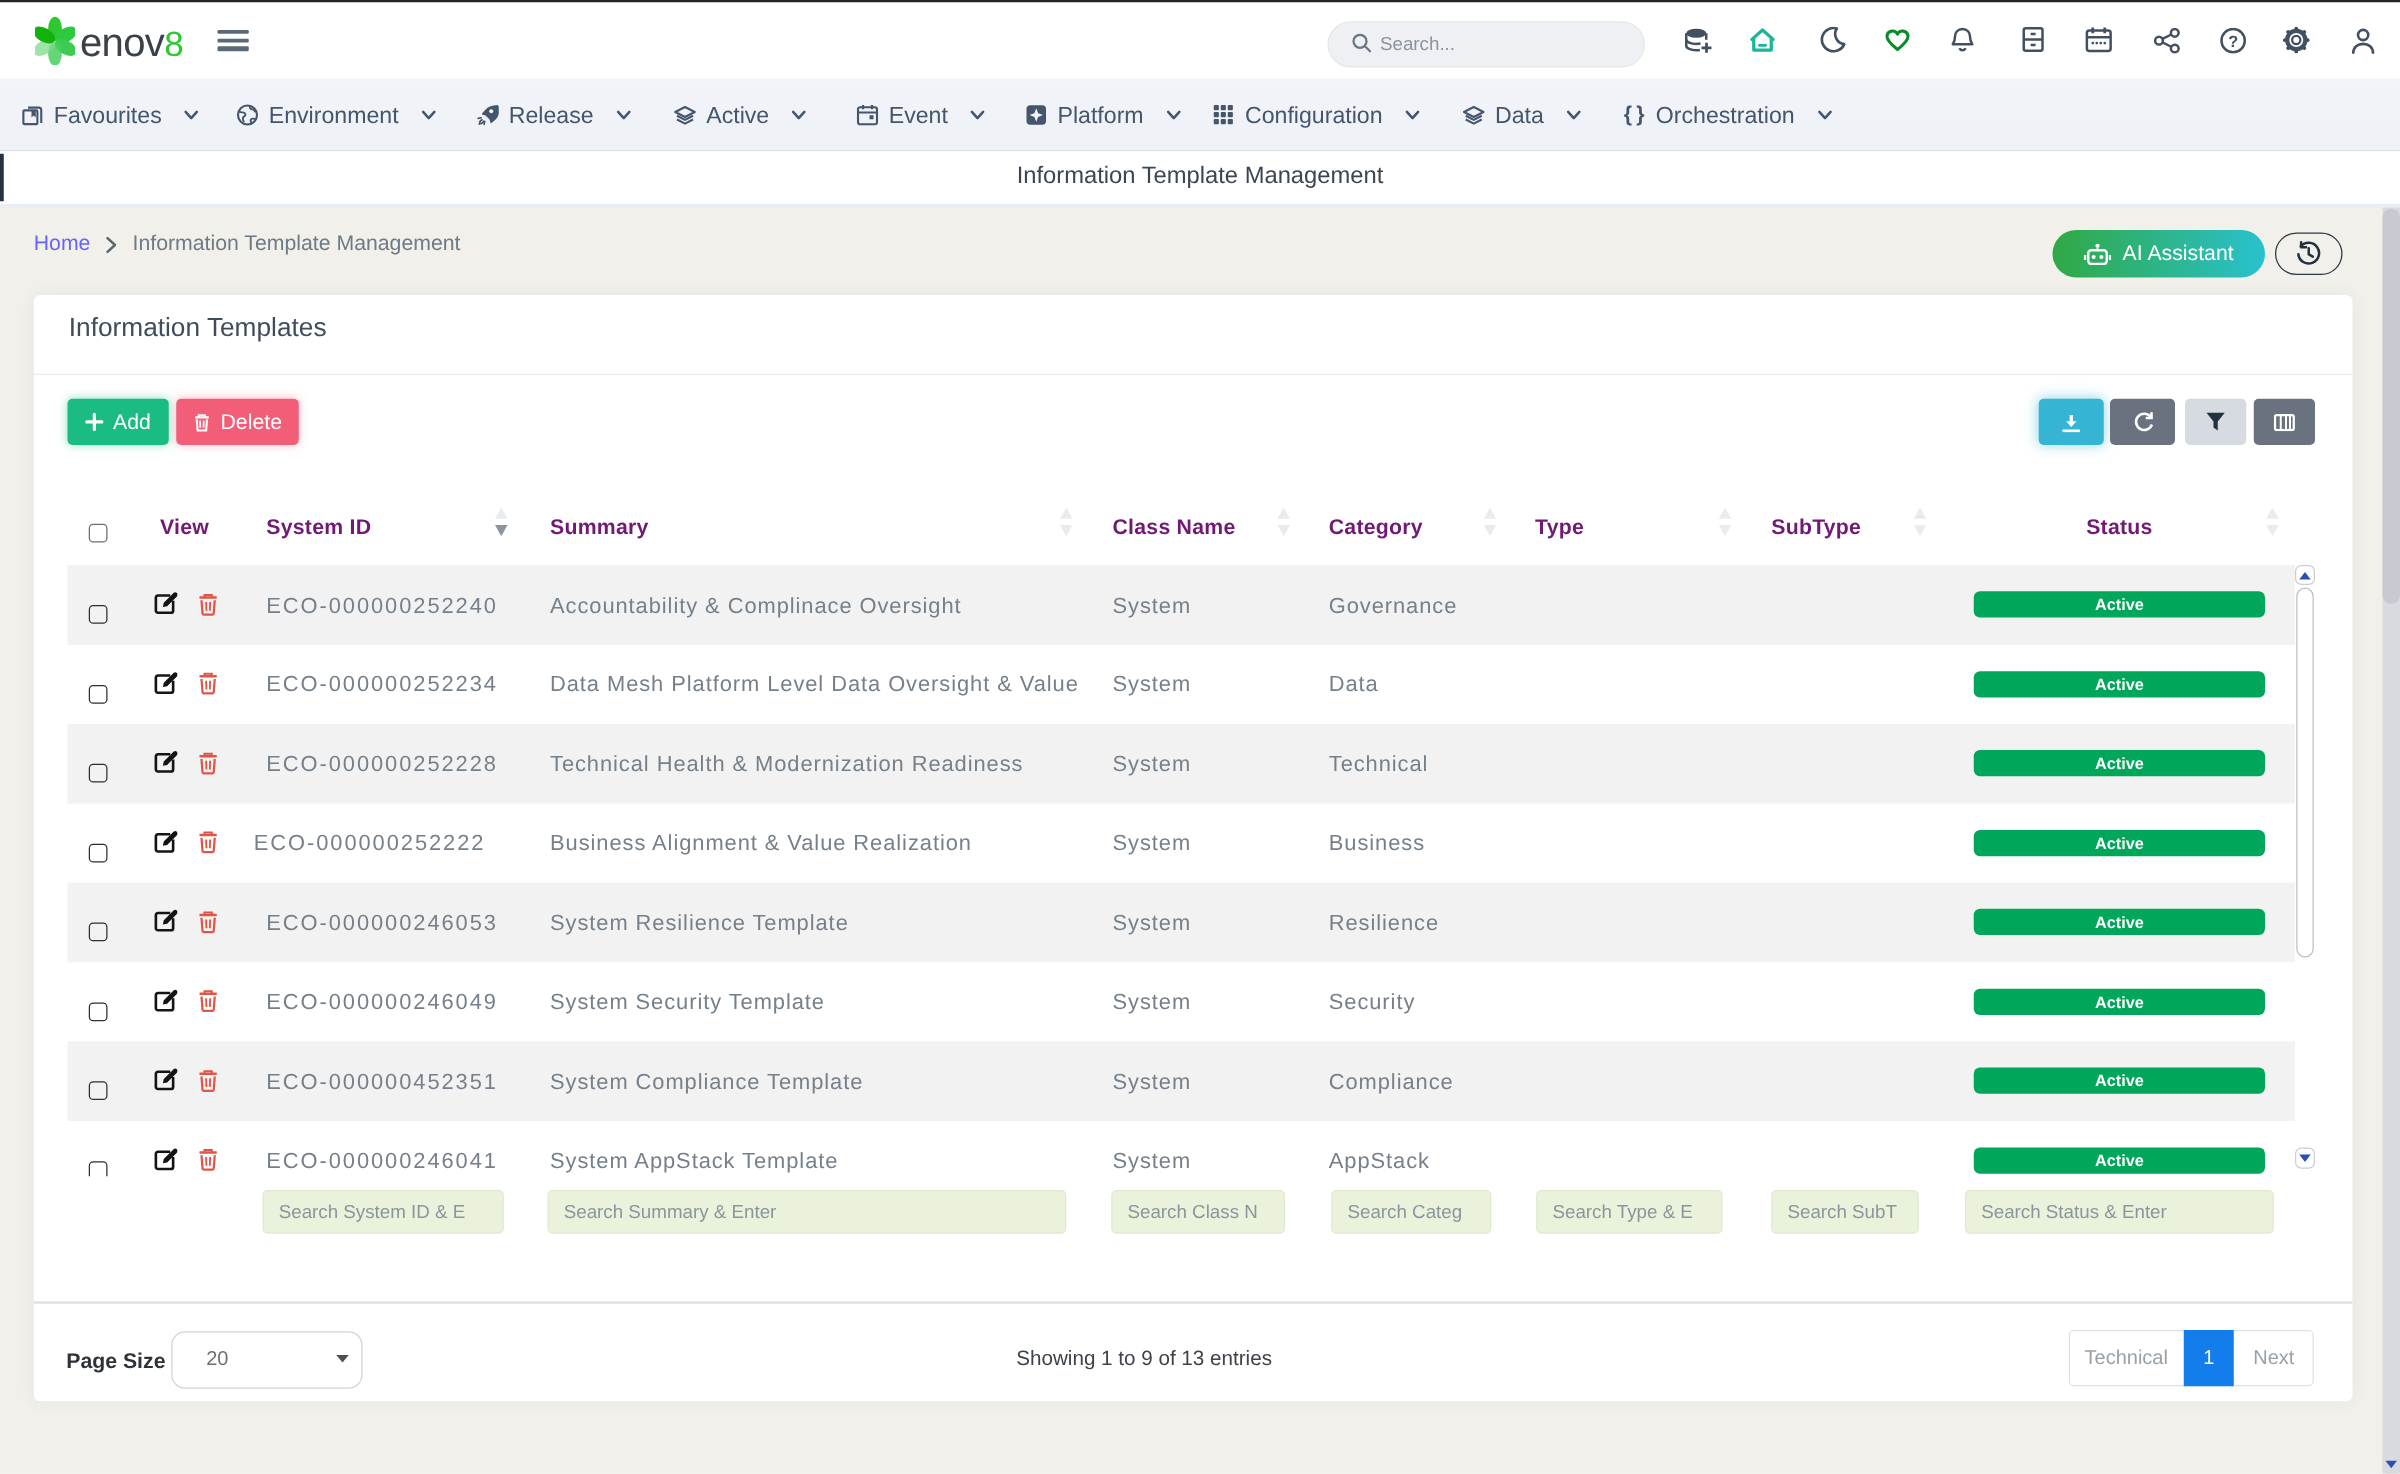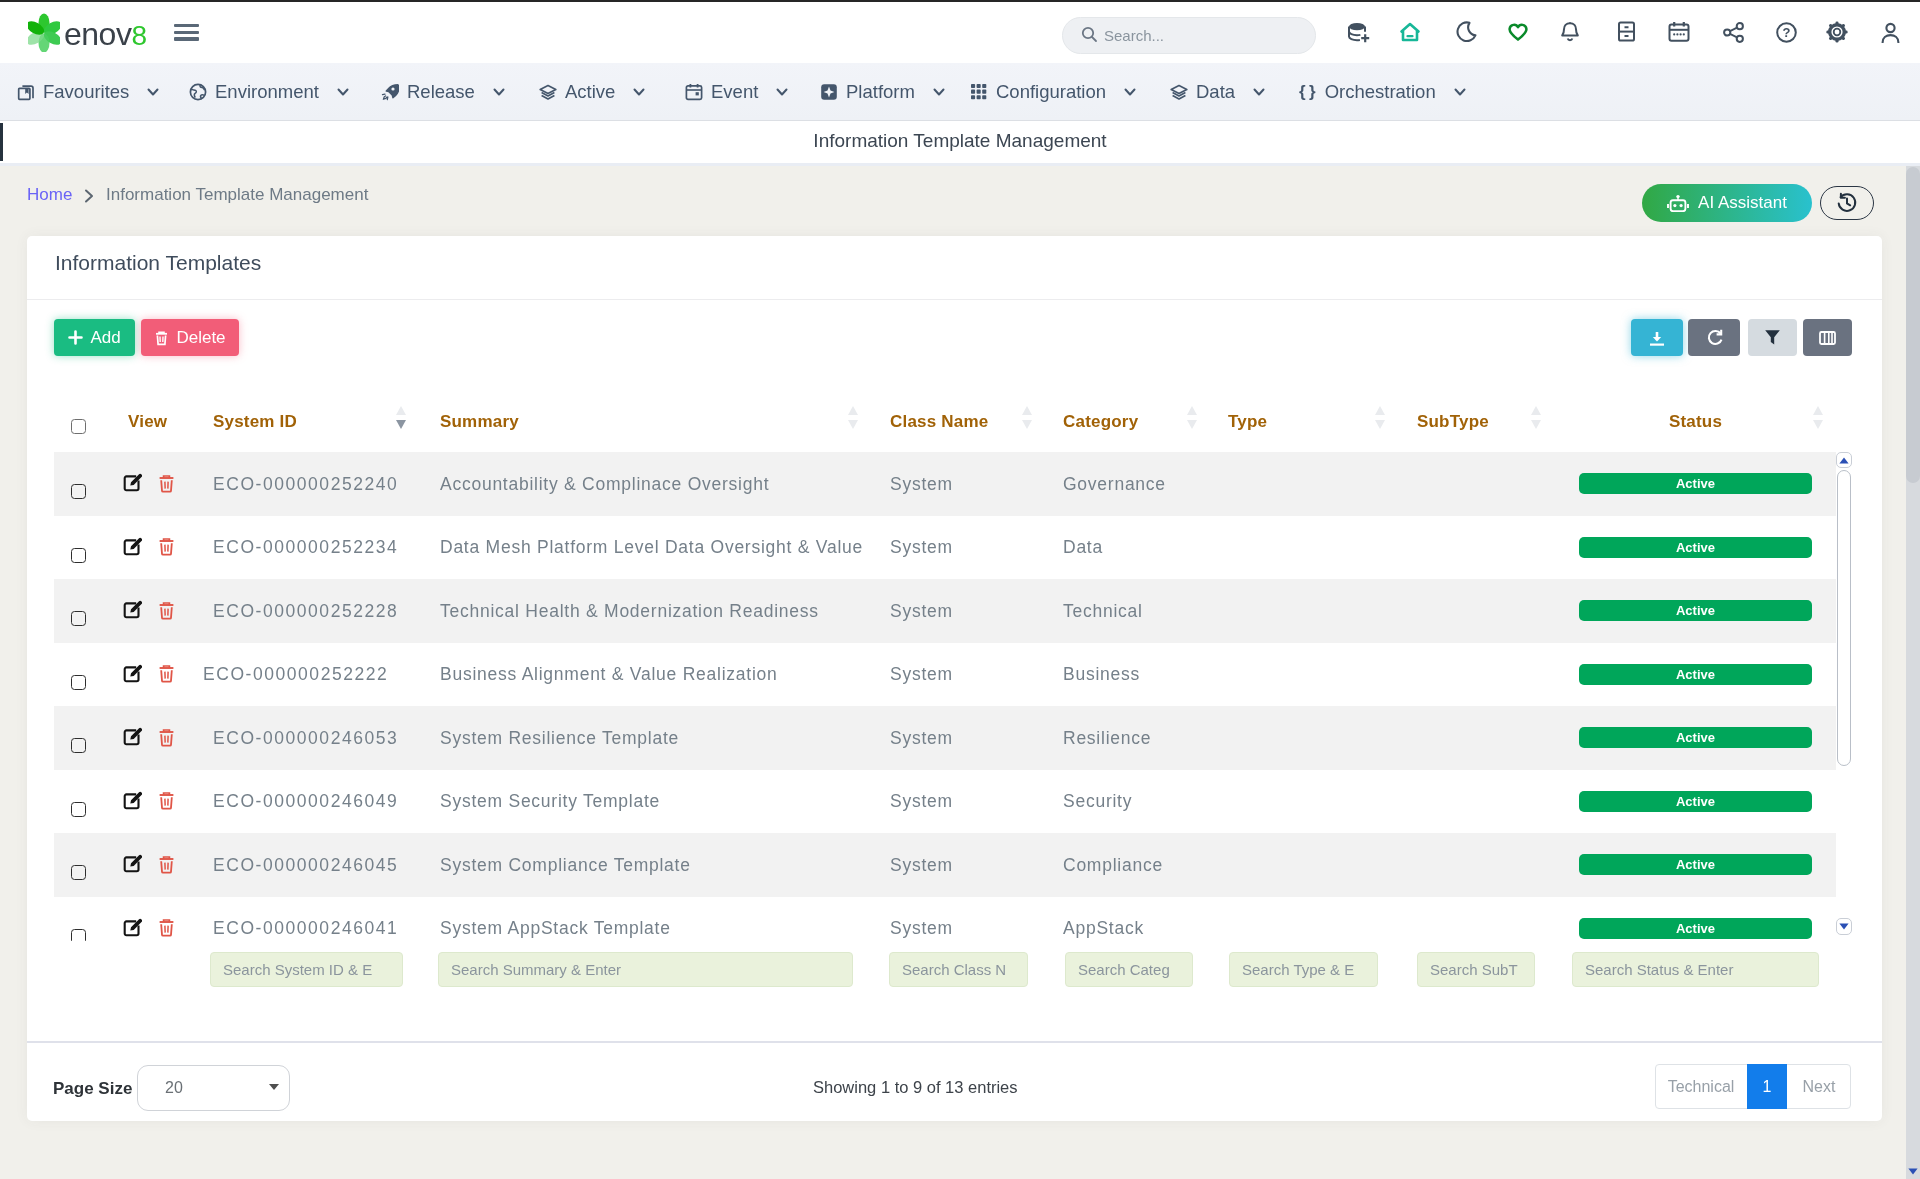--- a/index.html
+++ b/index.html
@@ -1,21 +1,21 @@
 <!DOCTYPE html>
 <html><head><meta charset="utf-8"><title>Information Template Management</title><style>
 
 * { margin:0; padding:0; box-sizing:border-box; }
 html,body { width:1920px; height:1179px; overflow:hidden; }
 body { font-family:"Liberation Sans", sans-serif; background:#f1f0eb; position:relative; }
 .abs { position:absolute; }
 .ck { position:absolute; width:15px; height:15px; border:1.6px solid #2e2e2e; border-radius:3.5px; background:transparent; }
 .rowtx { position:absolute; font-size:17.5px; color:#75808a; white-space:nowrap; letter-spacing:0.75px; }
 .sid { letter-spacing:1.55px !important; }
-.hdtx { position:absolute; font-size:17px; font-weight:700; color:#a16207; white-space:nowrap; letter-spacing:0.2px; }
+.hdtx { position:absolute; font-size:17px; font-weight:700; color:#701a75; white-space:nowrap; letter-spacing:0.2px; }
 .badge { position:absolute; width:233px; height:21px; background:#00a65a; border-radius:5px; color:#fff; font-size:13px; font-weight:700; text-align:center; line-height:21px; }
 .sinput { position:absolute; height:35px; background:#eaf2dc; border:1px solid #dde9cd; border-radius:4px; color:#8b959d; font-size:15px; line-height:33px; padding-left:12px; overflow:hidden; white-space:nowrap; top:952px; }
 .navitem { position:absolute; top:80px; height:24px; display:flex; align-items:center; color:#44566c; font-size:18.5px; white-space:nowrap; }
 
 </style></head><body>
 <div class="abs" style="left:0;top:0;width:1920px;height:2px;background:#262626;"></div>
 <div class="abs" style="left:0;top:2px;width:1920px;height:61px;background:#fff;"></div>
 <div class="abs" style="left:28px;top:12px;"><svg width="32" height="40" viewBox="0 0 32 40" style="">
       <g transform="translate(16 21)">
         <ellipse cx="0" cy="-10" rx="5.5" ry="9.6" fill="#2dc72f" transform="rotate(0 0 0)" opacity="1"></ellipse>
@@ -432,21 +432,21 @@
 <div class="abs" style="left:96px;top:402.25px;"><svg width="19" height="19" viewBox="0 0 19 19" style="">
         <path d="M13.2 3.4 H3.4 a1.7 1.7 0 0 0 -1.7 1.7 v10.4 a1.7 1.7 0 0 0 1.7 1.7 h10.4 a1.7 1.7 0 0 0 1.7 -1.7 V7.6" stroke="#141414" stroke-width="2.1" fill="none"></path>
         <path d="M8 9.2 L15.8 1.4 a1.9 1.9 0 0 1 2.7 2.7 L10.7 11.9 L7.3 12.6 Z" fill="#141414"></path>
       </svg></div>
 <div class="abs" style="left:131px;top:402.75px;"><svg width="17" height="19" viewBox="0 0 17 19" style="">
         <path d="M1.6 4 h13.8" stroke="#e05547" stroke-width="1.9"></path>
         <path d="M5.6 3.8 V2 h5.8 v1.8" stroke="#e05547" stroke-width="1.7" fill="none"></path>
         <path d="M3.2 6.2 l.8 10.6 a1 1 0 0 0 1 .9 h7 a1 1 0 0 0 1 -.9 l.8 -10.6" stroke="#e05547" stroke-width="1.8" fill="none"></path>
         <path d="M6.9 7.6 l.25 7 M10.1 7.6 l-.25 7" stroke="#e05547" stroke-width="1.5"></path>
       </svg></div>
-<div class="rowtx sid" style="left:186px;top:402.75px;">ECO-000000246045</div>
+<div class="rowtx sid" style="left:186px;top:402.75px;">ECO-000000452351</div>
 <div class="rowtx" style="left:413px;top:402.75px;">System Compliance Template</div>
 <div class="rowtx" style="left:863px;top:402.75px;">System</div>
 <div class="rowtx" style="left:1036px;top:402.75px;">Compliance</div>
 <div class="badge" style="left:1552px;top:402.25px;">Active</div>
 <div class="abs" style="left:27px;top:444.5px;width:1782px;height:63.5px;background:#ffffff;"></div>
 <div class="ck" style="left:44px;top:476.5px;"></div>
 <div class="abs" style="left:96px;top:465.75px;"><svg width="19" height="19" viewBox="0 0 19 19" style="">
         <path d="M13.2 3.4 H3.4 a1.7 1.7 0 0 0 -1.7 1.7 v10.4 a1.7 1.7 0 0 0 1.7 1.7 h10.4 a1.7 1.7 0 0 0 1.7 -1.7 V7.6" stroke="#141414" stroke-width="2.1" fill="none"></path>
         <path d="M8 9.2 L15.8 1.4 a1.9 1.9 0 0 1 2.7 2.7 L10.7 11.9 L7.3 12.6 Z" fill="#141414"></path>
       </svg></div>

